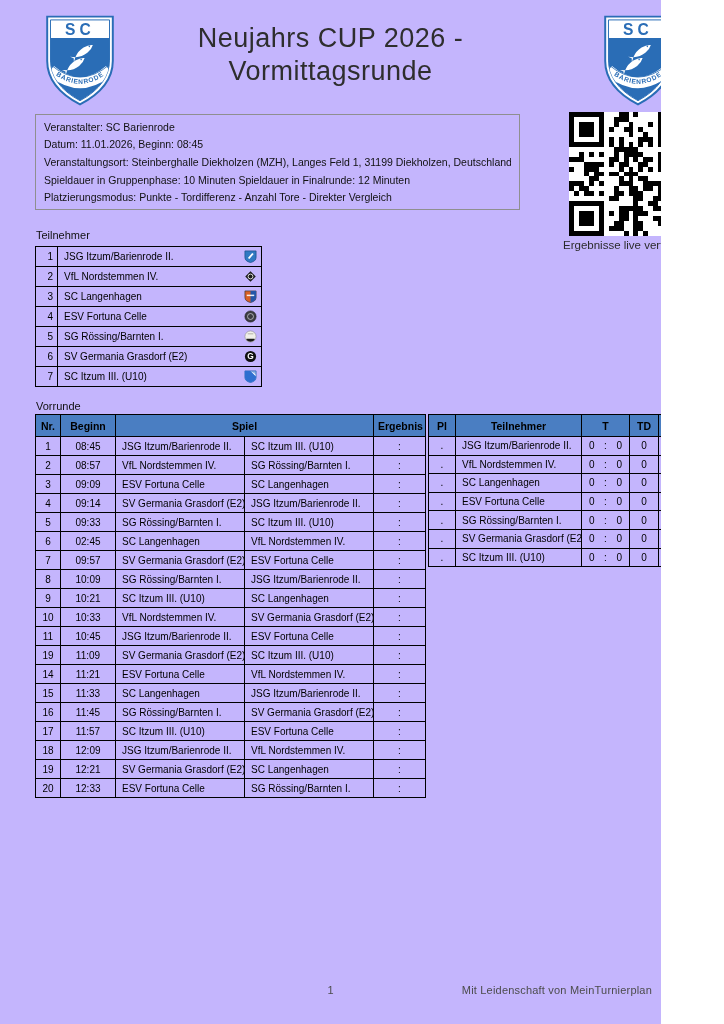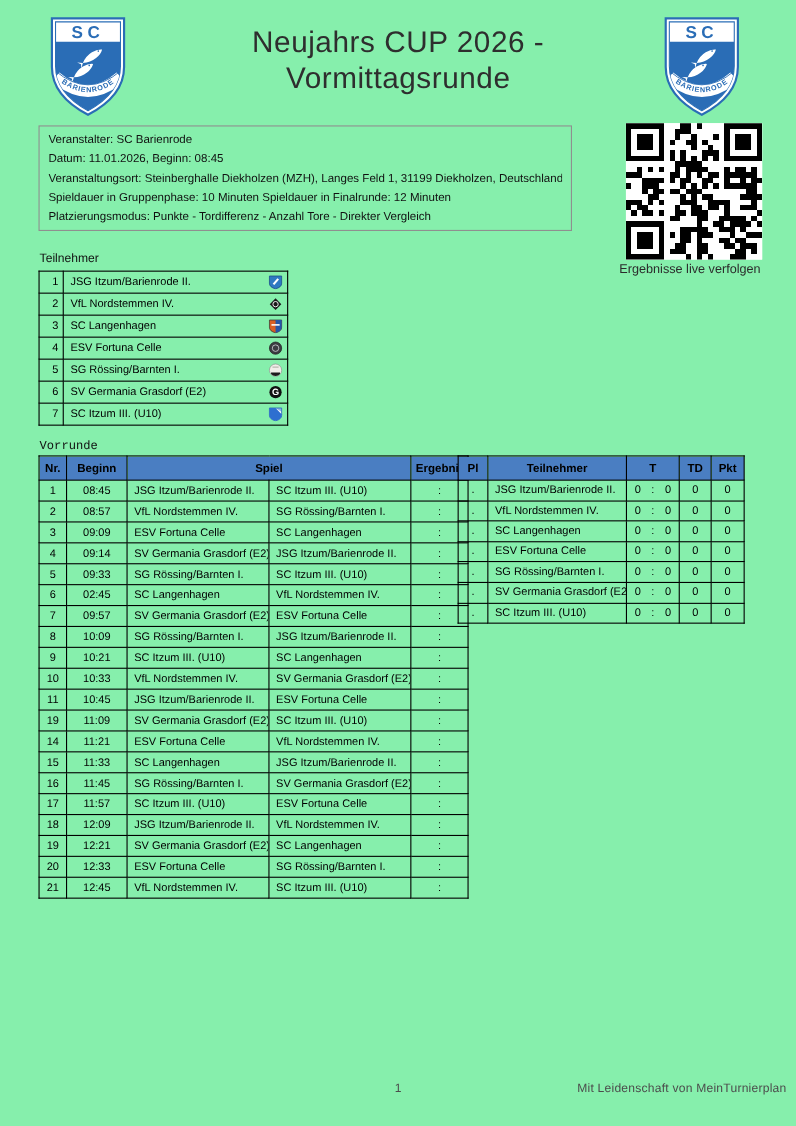--- a/index.html
+++ b/index.html
@@ -1,18 +1,18 @@
 <!DOCTYPE html>
 <html style="--header-blue: #4a7ec2; --club-blue: #2a6db6;"><head>
 <meta charset="utf-8">
 <title></title>
 <style>
   html,body{margin:0;padding:0;background:#fff;}
   .page{
-    position:relative;width:724px;height:1024px;background:#86efac;overflow:hidden;
+    position:relative;width:661px;height:1024px;background:#c4b5fd;overflow:hidden;
     font-family:"Liberation Sans",sans-serif;color:#000;
   }
   
   .club-logo{position:absolute;top:12px;width:82px;height:97px;}
   .logo-left{left:39px;}
   .logo-right{left:597px;}
   .page-title{
     position:absolute;left:130px;right:130px;top:22px;text-align:center;
     font-size:27px;line-height:33px;color:#2e2e2e;letter-spacing:.5px;
   }
@@ -22,40 +22,40 @@
     border:1.5px solid #8f8f8f;padding:3px 8px;display:flex;flex-direction:column;justify-content:space-around;
   }
   .info-line{font-size:10.5px;color:#111;white-space:nowrap;overflow:hidden;}
   
   .qr-block{position:absolute;left:563px;top:112px;width:136px;}
   .qr-block svg{display:block;margin:0 auto;background:#fff;}
   .qr-caption{font-size:11.5px;color:#2b2b2b;margin-top:3px;}
   
   .section-heading{position:absolute;font-size:11px;color:#111;}
   .h-teilnehmer{left:36px;top:229px;}
-  .h-vorrunde{left:36px;top:400px;font-family:Liberation Mono, monospace;}
+  .h-vorrunde{left:36px;top:400px;}
   
   table{border-collapse:collapse;table-layout:fixed;}
   td,th{border:1px solid #000;font-size:10px;padding:0 4px;overflow:hidden;white-space:nowrap;box-sizing:border-box;}
   th{background:var(--header-blue,#4a7ec2);font-weight:bold;font-size:10.5px;height:22px;}
   
   .tn-table{position:absolute;left:35px;top:246px;width:226px;}
   .tn-table td{height:20px;}
   .tn-nr{text-align:right;padding-right:4px;}
   .tn-name-cell{padding-left:6px;}
   .tn-flex{display:flex;align-items:center;justify-content:space-between;}
   .tn-logo{width:13px;height:13px;flex:0 0 13px;display:inline-block;}
   .tn-logo svg{display:block;width:13px;height:13px;}
   
   .sched-table{position:absolute;left:35px;top:414px;width:390px;border-radius:14px;}
   .sched-table td{height:19px;}
   .c-center{text-align:center;}
   .c-left{text-align:left;padding-left:6px;}
   
-  .stand-table{position:absolute;left:416px;top:414px;width:260px;}
+  .stand-table{position:absolute;left:428px;top:414px;width:260px;}
   .stand-table td{height:18.6px;}
   .t-flex{display:flex;justify-content:space-between;padding:0 3px;}
   
   .footer-page-number{position:absolute;left:0;right:0;top:984px;text-align:center;font-size:11px;color:#4c4c4c;}
   .footer-credit{position:absolute;right:9px;top:984px;font-size:11px;color:#4c4c4c;letter-spacing:.2px;}
 </style>
 </head>
 <body>
 
 <div class="page">
@@ -708,27 +708,20 @@
     </tr>
 
     <tr>
       <td class="c-center">20</td>
       <td class="c-center">12:33</td>
       <td class="c-left">ESV Fortuna Celle</td>
       <td class="c-left">SG Rössing/Barnten I.</td>
       <td class="c-center">:</td>
     </tr>
 
-    <tr>
-      <td class="c-center">21</td>
-      <td class="c-center">12:45</td>
-      <td class="c-left">VfL Nordstemmen IV.</td>
-      <td class="c-left">SC Itzum III. (U10)</td>
-      <td class="c-center">:</td>
-    </tr>
   </tbody>
   </table>
 
   <table class="stand-table">
     <colgroup>
         <col style="width:27px">
         <col style="width:126px">
         <col style="width:48px">
         <col style="width:29px">
         <col style="width:30px">

